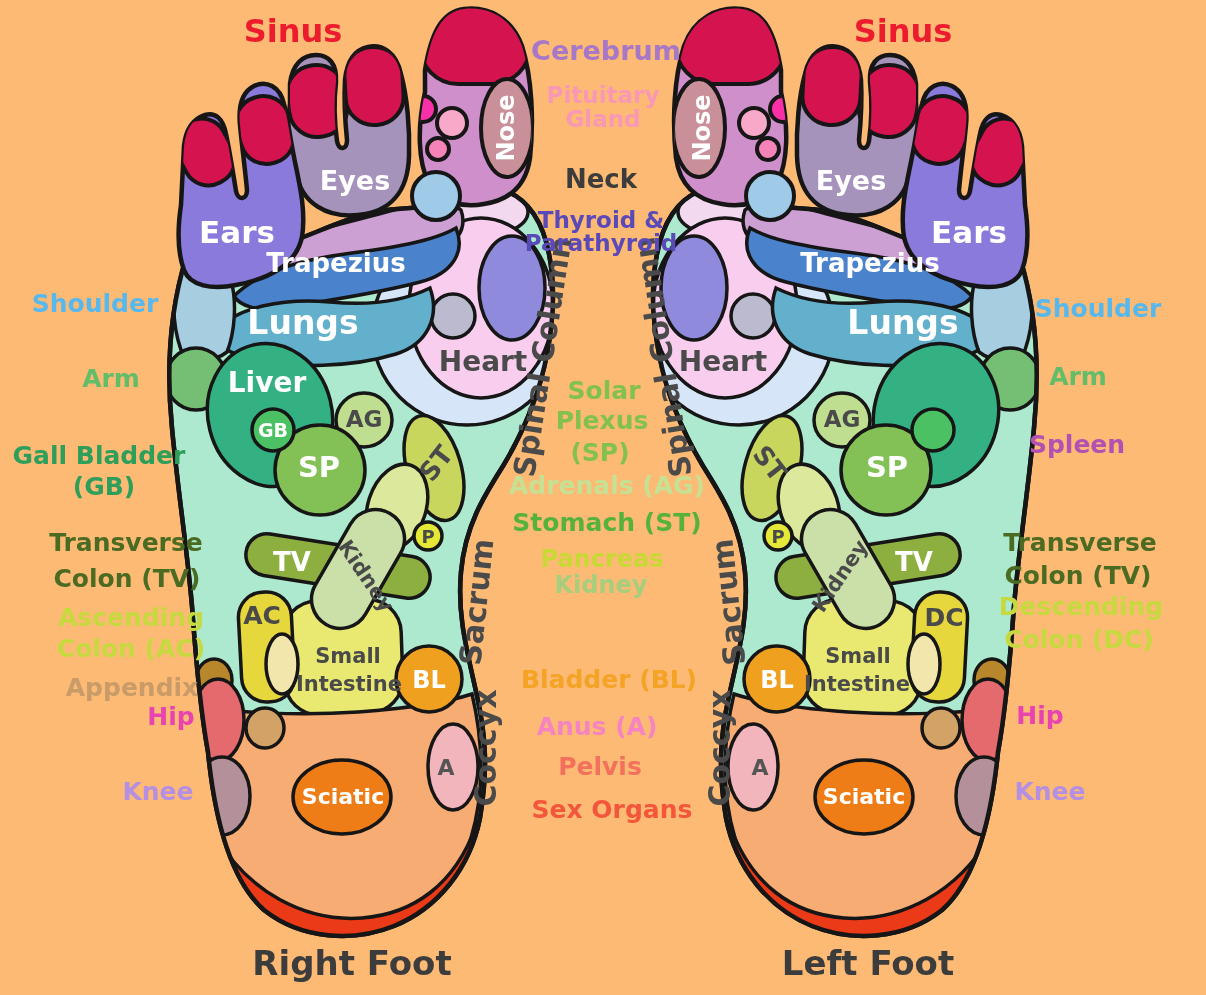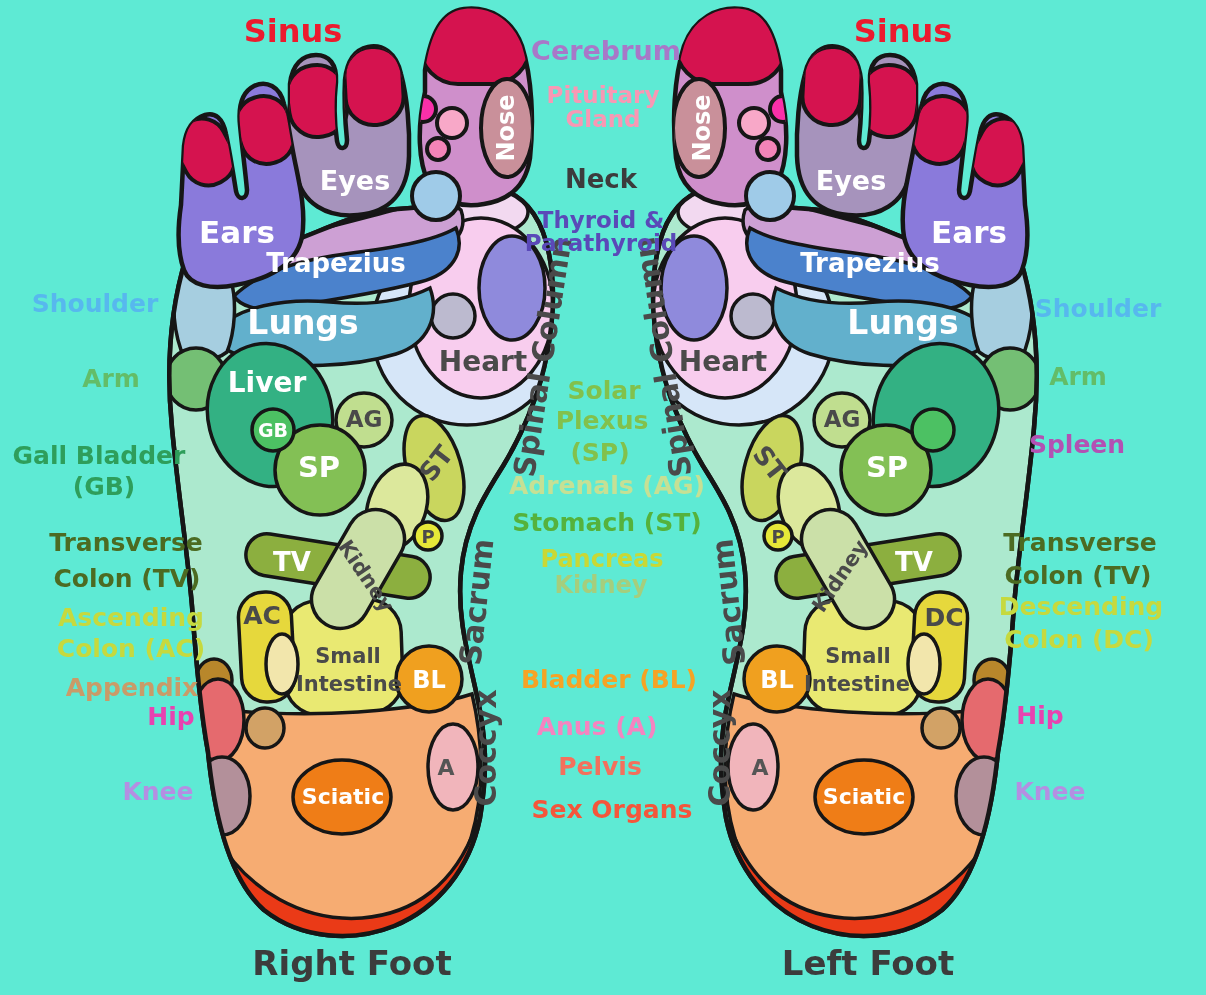--- a/index.html
+++ b/index.html
@@ -1,16 +1,16 @@
 <!DOCTYPE html>
 <html><head>
 <meta charset="utf-8">
 <style>
   html,body{margin:0;padding:0;background:#ffffff;}
-  .stage{position:relative;width:1206px;height:995px;background:#5eead4;overflow:hidden;}
+  .stage{position:relative;width:1206px;height:995px;background:#fdba74;overflow:hidden;}
   svg{display:block;}
   text{font-family:"DejaVu Sans","Liberation Sans",sans-serif;font-weight:bold;text-anchor:middle;}
 </style>
 </head>
 <body>
 
 <div class="stage">
 <svg viewBox="0 0 1206 995" width="1206" height="995">
   <defs>
     <path id="soleSil" d="M 186,258 C 170,310 166,368 172,428 C 178,492 187,548 192,606 C 196,662 200,708 208,752 C 214,812 228,878 264,910 C 302,940 354,942 394,926 C 438,908 470,868 480,818 C 488,770 486,736 477,696 C 467,650 457,616 461,572 C 465,526 484,496 503,466 C 521,436 539,396 547,354 C 554,318 555,284 549,254 C 543,222 528,200 508,192 C 486,184 462,190 444,200 C 420,212 394,206 370,213 C 342,220 316,233 288,243 C 260,253 220,251 186,258 Z"></path>

